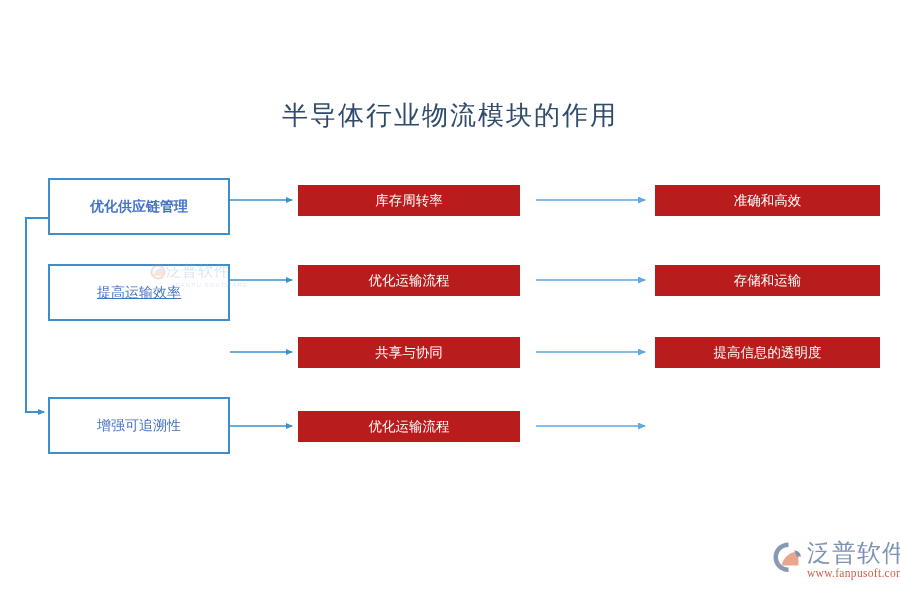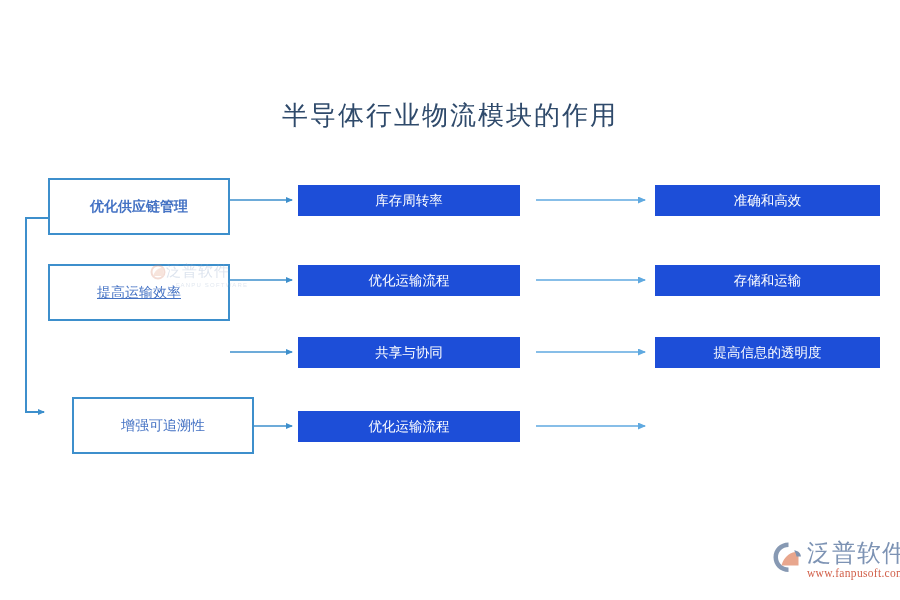--- a/index.html
+++ b/index.html
@@ -51,21 +51,21 @@
     background: #ffffff;
     color: #4472c4;
     font-size: 14px;
     width: 182px;
     height: 57px;
     left: 48px;
     font-family: "DejaVu Sans", "Liberation Sans", sans-serif;
   }
 
   .box-filled {
-    background: #1d4ed8;
+    background: #b91c1c;
     color: #ffffff;
     font-size: 13.5px;
     height: 31px;
     font-family: "DejaVu Sans", "Liberation Sans", sans-serif;
   }
 
   .box-mid {
     width: 222px;
     left: 298px;
   }
@@ -199,21 +199,21 @@
   <div class="box box-filled box-mid" style="top:185px;">库存周转率</div>
   <div class="box box-filled box-right" style="top:185px;">准确和高效</div>
 
   <div class="box box-outline" style="top:264px;text-decoration:underline;">提高运输效率</div>
   <div class="box box-filled box-right" style="top:265px;">存储和运输</div>
   <div class="box box-filled box-mid" style="top:265px;">优化运输流程</div>
 
   <div class="box box-filled box-mid" style="top:337px;">共享与协同</div>
   <div class="box box-filled box-right" style="top:337px;">提高信息的透明度</div>
 
-  <div class="box box-outline" style="top:397px;margin-left:24px;">增强可追溯性</div>
+  <div class="box box-outline" style="top:397px;">增强可追溯性</div>
   <div class="box box-filled box-mid" style="top:411px;">优化运输流程</div>
 
   <div class="wm-center">
     <div class="wm-row">
       <svg width="16" height="16" viewBox="0 0 32 32">
         <path d="M16,1 A15,15 0 1,0 16,31 A15,15 0 1,0 16,1 Z M16,5 A11,11 0 1,1 16,27 A11,11 0 1,1 16,5 Z" fill="#d98a72"></path>
         <path d="M7,22 C11,10 20,7 27,8 L27,24 L7,24 Z" fill="#e8a98f"></path>
       </svg>
       <span class="wm-cn">泛普软件</span>
     </div>

